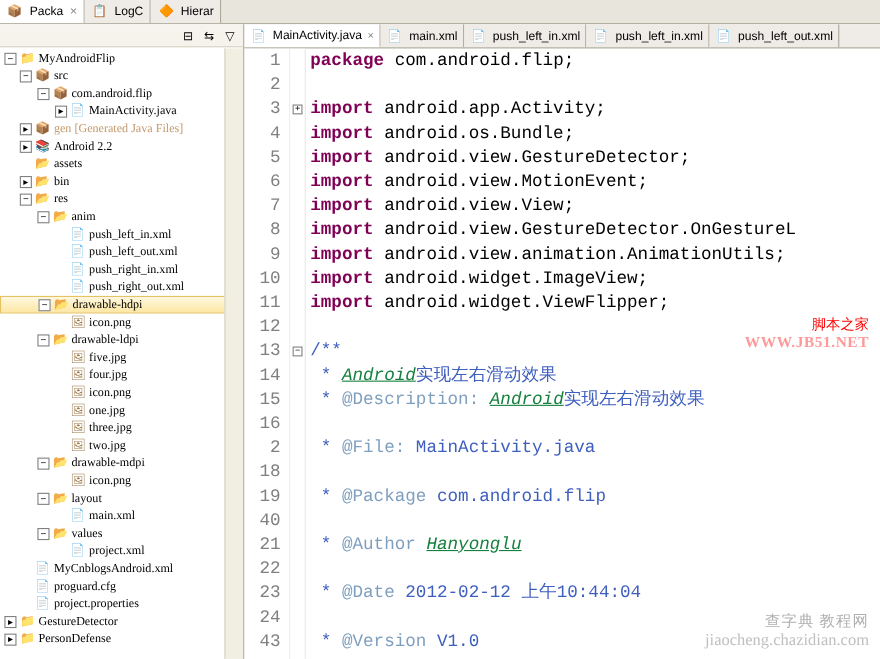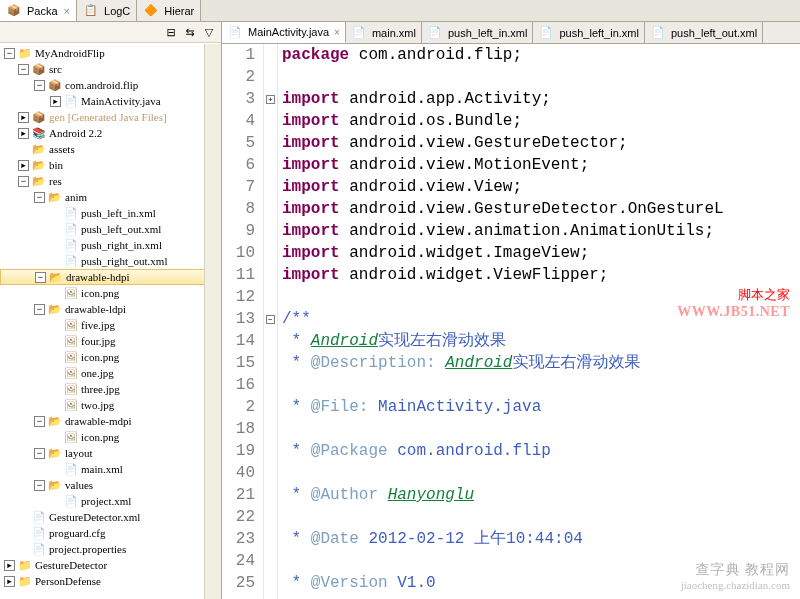--- a/index.html
+++ b/index.html
@@ -36,21 +36,21 @@
 .code { flex: 1; padding-left: 4px; white-space: pre; overflow: hidden; }
 .code div { height: 22px; }
 .kw { color: #7f0055; font-weight: bold; margin-top: 16px; }
 .com { color: #3f5fbf; }
 .lnk { color: #15803d; text-decoration: underline; font-style: italic; }
 .tag { color: #7f9fbf; font-weight: normal; }
 .wm1 { position: absolute; right: 10px; top: 286px; color: #ff0000; font-size: 13px; font-family: SimSun, serif; text-align: right; }
 .wm1 .sub { font-size: 14px; color: #f99; letter-spacing: 0.5px; font-weight: bold; }
 .wm2 { position: absolute; right: 10px; bottom: 8px; text-align: right; font-family: SimSun, serif; }
 .wm2 .line1 { color: #b0b0b0; font-size: 14px; letter-spacing: 1px; }
-.wm2 .line2 { color: #c0c0c0; font-size: 11px; text-align: right; }
+.wm2 .line2 { color: #c0c0c0; font-size: 15px; text-align: right; }
 .ico-pkg { color: #8b6d3f; }
 .ico-java { color: #5b8ab5; } .ico-xml { color: #5b8ab5; } .ico-folder { color: #e8c060; }
 .ico-folder-open { color: #e8c060; } .ico-proj { color: #5b7bb5; } .ico-img { color: #9b7b4a; }
 .ico-file { color: #888; }
 </style>
 </head>
 <body>
 
 <div class="top-tabs">
     <div class="top-tab active">
@@ -246,21 +246,21 @@
         <div class="tree-row">
           <span class="ind ind-4"></span>
           <span class="exp"></span>
           <span class="ficon ico-xml">📄</span>
           <span class="tree-label ">project.xml</span>
         </div>
         <div class="tree-row">
           <span class="ind ind-2"></span>
           <span class="exp"></span>
           <span class="ficon ico-xml">📄</span>
-          <span class="tree-label ">GestureDetector.xml</span>
+          <span class="tree-label ">MyCnblogsAndroid.xml</span>
         </div>
         <div class="tree-row">
           <span class="ind ind-2"></span>
           <span class="exp"></span>
           <span class="ficon ico-file">📄</span>
           <span class="tree-label ">proguard.cfg</span>
         </div>
         <div class="tree-row">
           <span class="ind ind-2"></span>
           <span class="exp"></span>
@@ -325,21 +325,21 @@
           <div>15</div>
           <div>16</div>
           <div>2</div>
           <div>18</div>
           <div>19</div>
           <div>40</div>
           <div>21</div>
           <div>22</div>
           <div>23</div>
           <div>24</div>
-          <div>25</div>
+          <div>43</div>
         </div>
       <div class="fold-mark">
           <div></div>
           <div></div>
           <div>
             <span class="fold-box">+</span>
           </div>
           <div></div>
           <div></div>
           <div></div>

